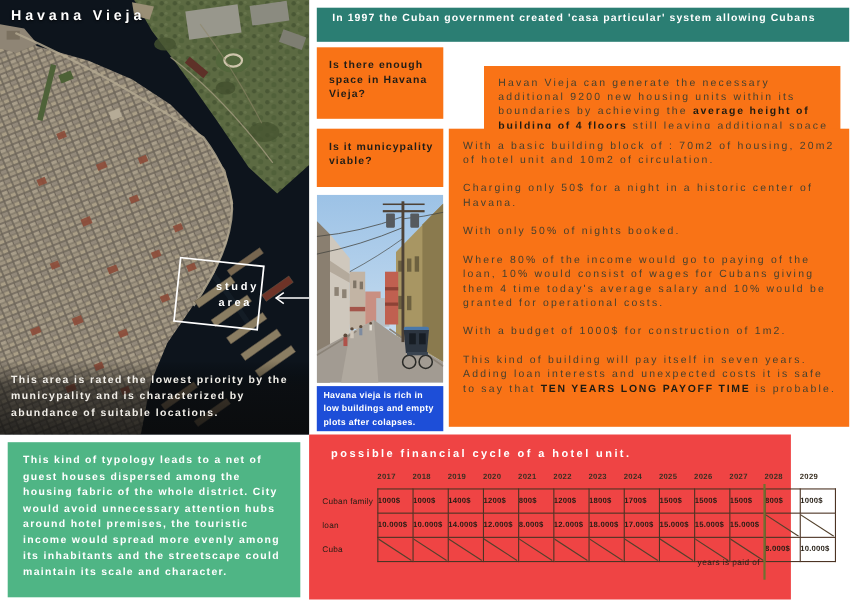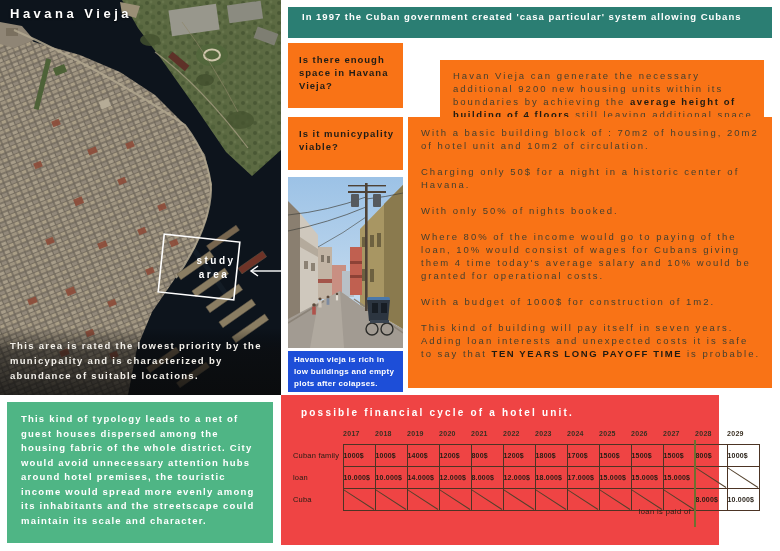--- a/index.html
+++ b/index.html
@@ -402,17 +402,17 @@
               </td>
           <td class="diag-cell">
                 <span class="diag"></span>
               </td>
           <td class="cell">8.000$</td>
           <td class="cell">10.000$</td>
         </tr>
       </tbody>
         </table>
       <div class="fin-marker"></div>
-      <div class="fin-marker-label">loan is paid of</div>
+      <div class="fin-marker-label">years is paid of</div>
     </div>
   </div>
 
 </div>
 
 </body></html>

